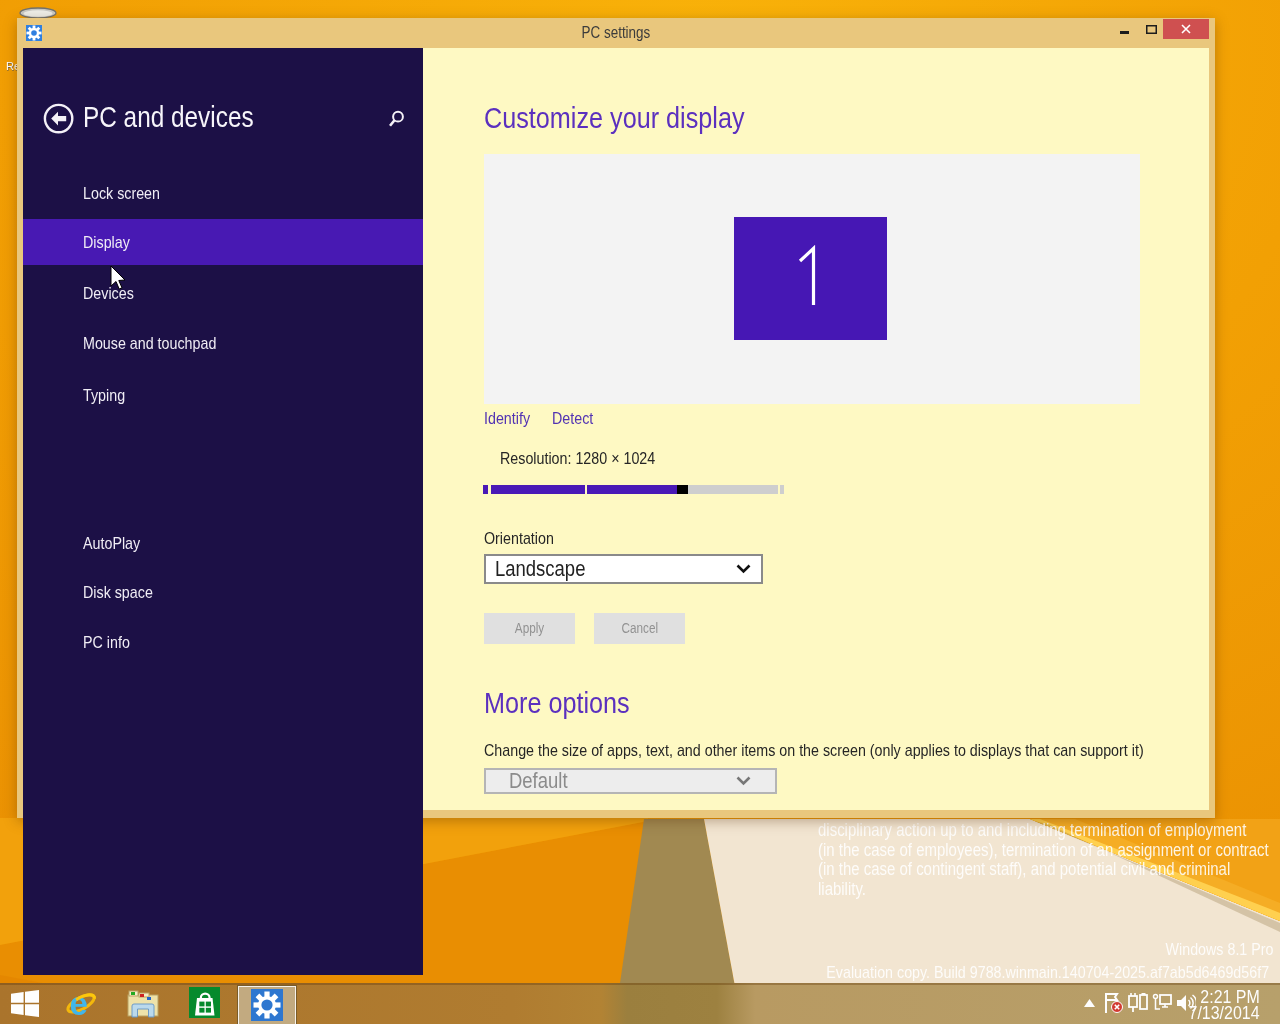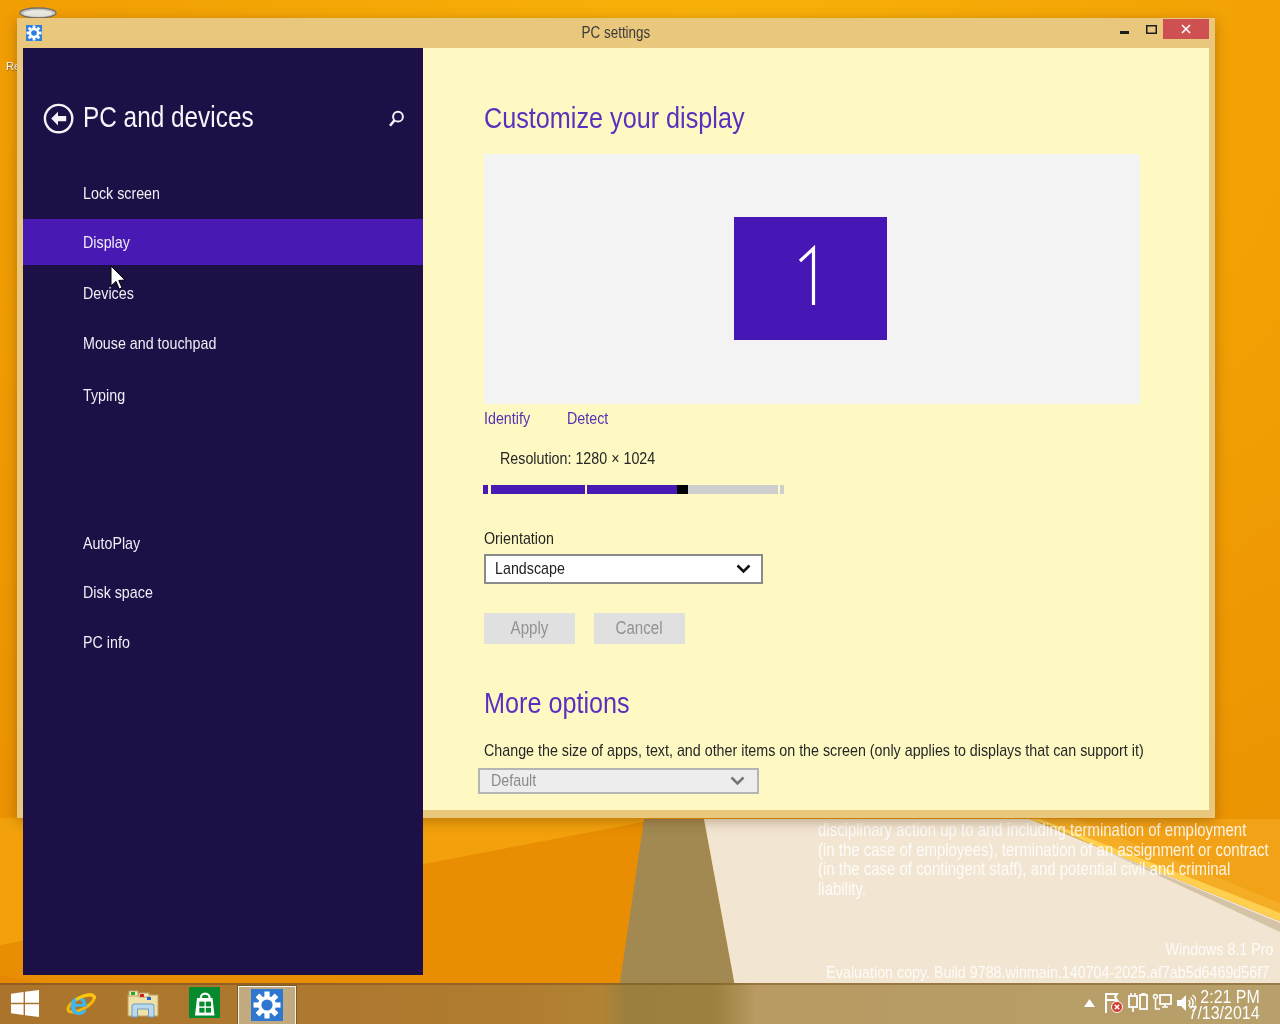--- a/index.html
+++ b/index.html
@@ -17,22 +17,22 @@
   #side{position:absolute;left:0;top:0;width:400px;height:927px;background:#1c1046;color:#f4f1f7;overflow:hidden;}
   #side .hdr{position:absolute;left:60px;top:54.5px;font-size:29px;line-height:1;color:#f7f5fa;}
   #side .item{position:absolute;left:60px;width:340px;line-height:20px;font-size:17px;color:#f0edf5;}
   #sel{position:absolute;left:0;top:171px;width:400px;height:46px;background:#4819b3;}
   #main{position:absolute;left:400px;top:0;width:786px;height:762px;background:#fef9c3;color:#262626;}
   #main .txt{position:absolute;font-size:17px;line-height:20px;}
   .h1{position:absolute;font-size:30px;line-height:1;color:#5b30bf;}
   #prev{position:absolute;left:61px;top:106px;width:656px;height:250px;background:#f3f3f3;}
   #tile{position:absolute;left:250px;top:63px;width:153px;height:123px;background:#4617b4;}
   .link{color:#5233b3;}
-  .btn{position:absolute;width:91px;height:31px;background:#e0e0e0;color:#929292;font-size:18px;text-align:center;line-height:31px;}
-  .dd{position:absolute;background:#fff;border:2px solid #8a8a8a;font-size:17px;color:#222;}
+  .btn{position:absolute;width:91px;height:31px;background:#e0e0e0;color:#929292;font-size:14px;text-align:center;line-height:31px;}
+  .dd{position:absolute;background:#fff;border:2px solid #8a8a8a;font-size:22px;color:#222;}
   #taskbar{position:absolute;left:0;top:983px;width:1280px;height:41px;z-index:3;background:linear-gradient(90deg,#aa742c 0%,#b07c30 40%,#b28334 47%,#9b7f3e 49%,#9d8140 56%,#b89a62 59%,#b7a06b 100%);}
   #taskbar:before{content:"";position:absolute;left:0;top:0;width:100%;height:2px;background:rgba(95,55,10,0.35);}
   #clock{position:absolute;right:20px;top:6px;color:#fdfdfd;font-size:19px;text-align:right;line-height:16px;}
 </style>
 </head>
 <body>
 <svg id="wall" width="1280" height="1024" viewBox="0 0 1280 1024">
   <defs>
     <radialGradient id="gbase" cx="0.55" cy="0.05" r="1.15">
       <stop offset="0" stop-color="#f9b209"></stop>
@@ -117,41 +117,41 @@
     <div id="main">
       <div class="h1" style="left:61px;top:54.8px;"><span class="sx">Customize your display</span></div>
       <div id="prev">
         <div id="tile">
           <svg width="153" height="123" viewBox="0 0 153 123">
               <path d="M66,44 L79.5,31.5 L79.5,88" fill="none" stroke="#fff" stroke-width="3.2"></path>
             </svg>
         </div>
       </div>
       <div class="txt link" style="left:61px;top:361px;"><span class="sx">Identify</span></div>
-      <div class="txt link" style="left:144px;top:361px;"><span class="sx">Detect</span></div>
+      <div class="txt link" style="left:129px;top:361px;"><span class="sx">Detect</span></div>
       <div class="txt" style="left:77px;top:401px;"><span class="sx">Resolution: 1280 × 1024</span></div>
       <svg style="position:absolute;left:60px;top:437px" width="301" height="9">
         <rect x="0" y="0" width="5" height="9" fill="#4919b6"></rect>
         <rect x="8" y="0" width="94" height="9" fill="#4919b6"></rect>
         <rect x="104" y="0" width="90" height="9" fill="#4919b6"></rect>
         <rect x="194" y="0" width="11" height="9" fill="#000"></rect>
         <rect x="205" y="0" width="90" height="9" fill="#cecece"></rect>
         <rect x="297" y="0" width="4" height="9" fill="#cecece"></rect>
       </svg>
       <div class="txt" style="left:61px;top:481px;"><span class="sx">Orientation</span></div>
       <div class="dd" style="left:61px;top:506px;width:266px;height:26px;line-height:26px;padding-left:9px;"><span class="sx">Landscape</span>
         <svg style="position:absolute;left:250px;top:8px" width="15" height="10" viewBox="0 0 15 10">
             <path d="M1.5,1.5 L7.5,7.5 L13.5,1.5" fill="none" stroke="#111" stroke-width="2.6"></path>
           </svg>
       </div>
       <div class="btn" style="left:61px;top:565px;"><span class="sxc">Apply</span></div>
       <div class="btn" style="left:171px;top:565px;"><span class="sxc">Cancel</span></div>
       <div class="h1" style="left:61px;top:640.3px;"><span class="sx">More options</span></div>
       <div class="txt" style="left:61px;top:693px;"><span class="sx">Change the size of apps, text, and other items on the screen (only applies to displays that can support it)</span></div>
-      <div class="dd" style="left:55px;top:720px;width:266px;height:22px;line-height:22px;padding-left:11px;border-color:#b5b5b5;background:#ededed;color:#8b8b8b;"><span class="sx">Default</span>
+      <div class="dd" style="left:61px;top:720px;width:266px;height:22px;line-height:22px;padding-left:23px;border-color:#b5b5b5;background:#ededed;color:#8b8b8b;"><span class="sx">Default</span>
         <svg style="position:absolute;left:250px;top:6px" width="15" height="10" viewBox="0 0 15 10">
             <path d="M1.5,1.5 L7.5,7.5 L13.5,1.5" fill="none" stroke="#777" stroke-width="2.6"></path>
           </svg>
       </div>
     </div>
   </div>
 </div>
 
 <div id="taskbar">
   <svg style="position:absolute;left:11px;top:7px" width="28" height="27" viewBox="0 0 28 27">

